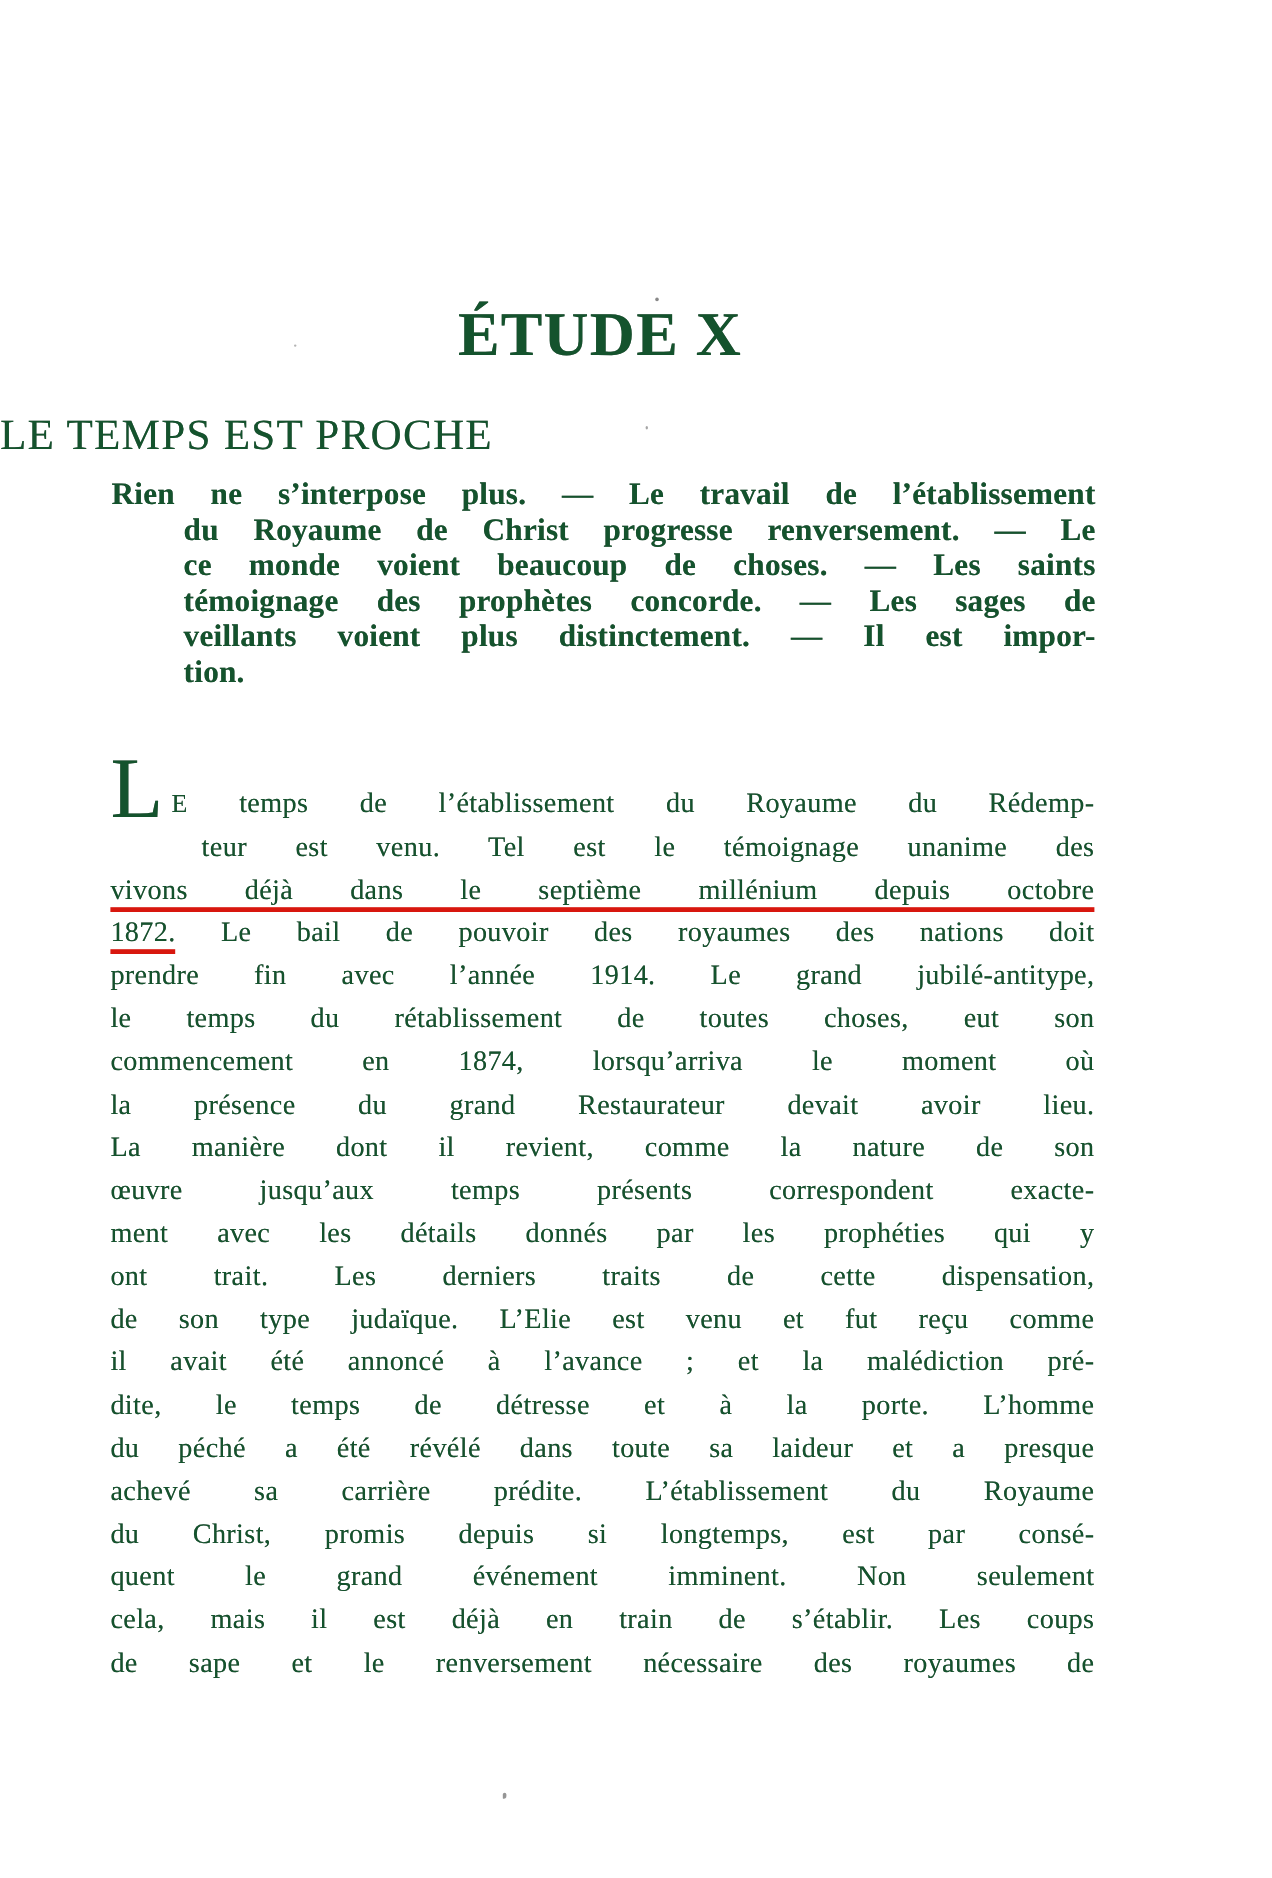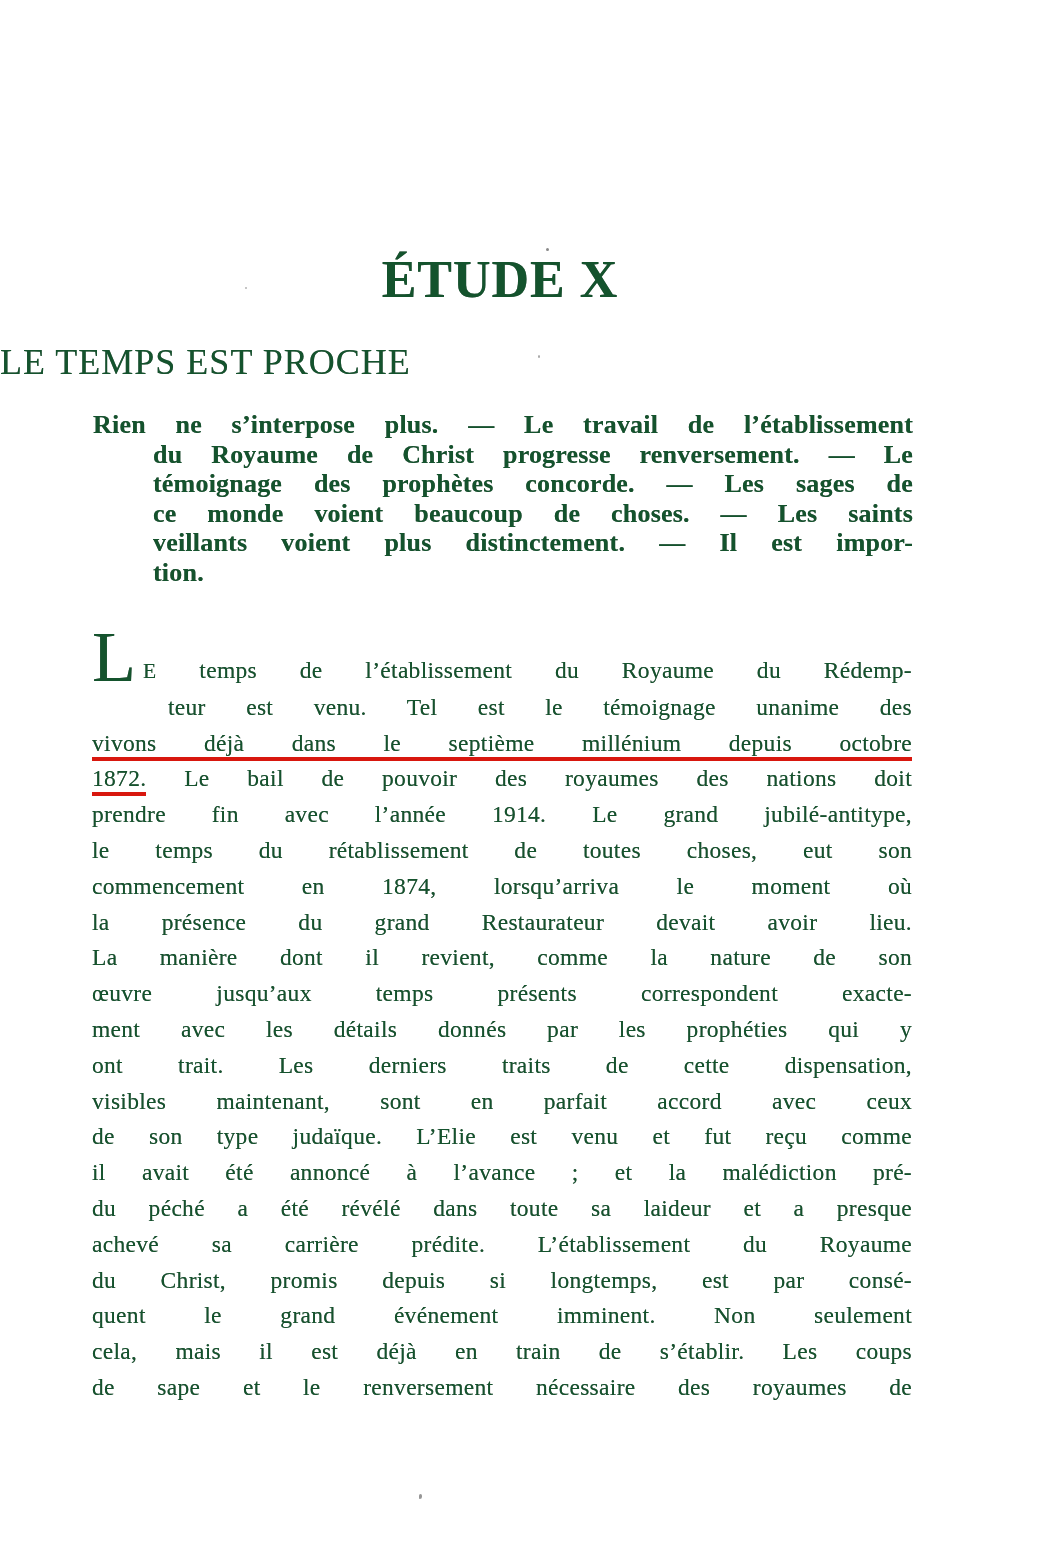--- a/index.html
+++ b/index.html
@@ -18,21 +18,21 @@
     font-size:52px;line-height:60px;font-weight:700;
     letter-spacing:1px;
   }
   .subtitle{
     position:absolute;top:340px;left:0;width:1000px;
     text-align:left;
     font-size:36px;line-height:44px;font-weight:400;
     letter-spacing:1px;
   }
   .summary{
-    position:absolute;top:410px;left:93px;width:820px;
+    position:absolute;top:397px;left:93px;width:820px;
     font-size:26px;line-height:29.5px;font-weight:700;
     letter-spacing:0.2px;
   }
   .sline{text-align:justify;text-align-last:justify;padding-left:60px;}
   .sline:first-child{padding-left:0;}
   .sline.lastline{text-align-last:left;}
   .bodytext{
     position:absolute;top:630px;left:92px;width:820px;
     font-size:23.5px;line-height:35.8px;font-weight:400;
     letter-spacing:0.3px;
@@ -61,44 +61,44 @@
 
 <div class="page" style="--red: #d8170e;">
 
   <div class="title">ÉTUDE X</div>
 
   <div class="subtitle">LE TEMPS EST PROCHE</div>
 
   <div class="summary">
       <div class="sline"><span>Rien ne s’interpose plus. — Le travail de l’établissement</span></div>
       <div class="sline"><span>du Royaume de Christ progresse renversement. — Le</span></div>
+      <div class="sline"><span>ce monde voient beaucoup de choses. — Les saints</span></div>
       <div class="sline"><span>témoignage des prophètes concorde. — Les sages de</span></div>
-      <div class="sline"><span>ce monde voient beaucoup de choses. — Les saints</span></div>
       <div class="sline"><span>veillants voient plus distinctement. — Il est impor-</span></div>
       <div class="sline lastline"><span>tion.</span></div>
     </div>
 
   <div class="bodytext">
     <span class="dropcap">L</span>
     <div>
         <div class="bline"><span class="sc">E</span><span> temps de l’établissement du Royaume du Rédemp-</span></div>
         <div class="bline"><span>teur est venu. Tel est le témoignage unanime des</span></div>
         <div class="bline"><span class="u">vivons déjà dans le septième millénium depuis octobre</span></div>
         <div class="bline"><span class="u">1872.</span><span> Le bail de pouvoir des royaumes des nations doit</span></div>
         <div class="bline"><span>prendre fin avec l’année 1914. Le grand jubilé-antitype,</span></div>
         <div class="bline"><span>le temps du rétablissement de toutes choses, eut son</span></div>
         <div class="bline"><span>commencement en 1874, lorsqu’arriva le moment où</span></div>
         <div class="bline"><span>la présence du grand Restaurateur devait avoir lieu.</span></div>
         <div class="bline"><span>La manière dont il revient, comme la nature de son</span></div>
         <div class="bline"><span>œuvre jusqu’aux temps présents correspondent exacte-</span></div>
         <div class="bline"><span>ment avec les détails donnés par les prophéties qui y</span></div>
         <div class="bline"><span>ont trait. Les derniers traits de cette dispensation,</span></div>
-        <div class="bline"><span>visibles maintenant, sont en parfait accord avec ceux</span></div>
         <div class="bline"><span>de son type judaïque. L’Elie est venu et fut reçu comme</span></div>
         <div class="bline"><span>il avait été annoncé à l’avance ; et la malédiction pré-</span></div>
+        <div class="bline"><span>dite, le temps de détresse et à la porte. L’homme</span></div>
         <div class="bline"><span>du péché a été révélé dans toute sa laideur et a presque</span></div>
         <div class="bline"><span>achevé sa carrière prédite. L’établissement du Royaume</span></div>
         <div class="bline"><span>du Christ, promis depuis si longtemps, est par consé-</span></div>
         <div class="bline"><span>quent le grand événement imminent. Non seulement</span></div>
         <div class="bline"><span>cela, mais il est déjà en train de s’établir. Les coups</span></div>
         <div class="bline"><span>de sape et le renversement nécessaire des royaumes de</span></div>
       </div>
   </div>
 
   <span class="speck s1"></span>

